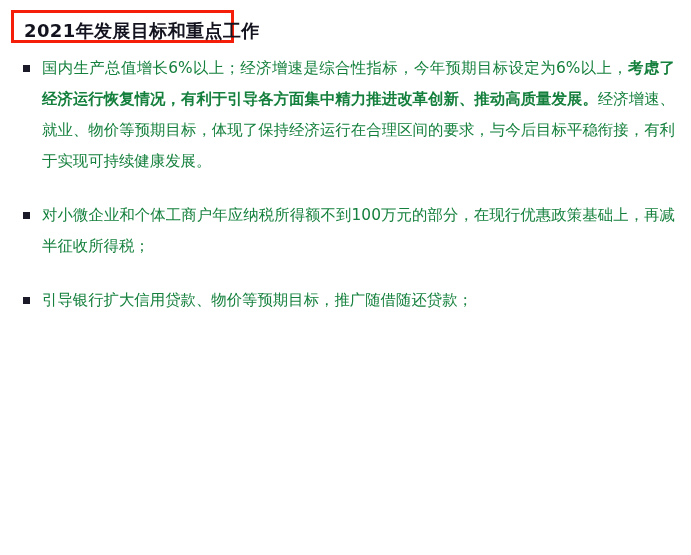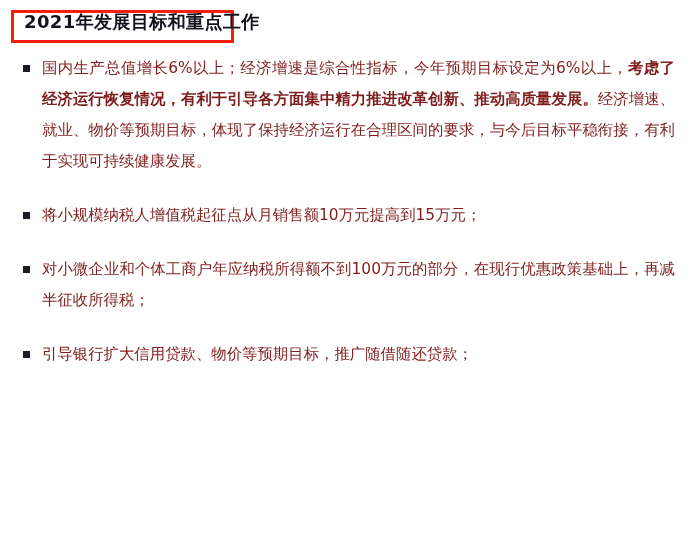--- a/index.html
+++ b/index.html
@@ -26,21 +26,21 @@
   
   .title-wrap {
     position: absolute;
     left: 11px;
     top: 10px;
     width: 223px;
     height: 33px;
     border: 3px solid #f41e09;
     box-sizing: border-box;
     display: flex;
-    align-items: flex-start;
+    align-items: flex-end;
   }
   .title-text {
     font-size: 18px;
     font-weight: bold;
     color: #13131f;
     letter-spacing: 0.4px;
     padding-left: 10px;
     line-height: 1;
     white-space: nowrap;
   }
@@ -52,21 +52,21 @@
     top: 53px;
     width: 691px;
   }
 
   .item {
     position: relative;
     padding: 0 0 0 24px;
     margin: 0 0 23px 0;
     font-size: 15.4px;
     line-height: 31px;
-    color: #7f1d1d;
+    color: #15803d;
     text-align: justify;
     text-justify: inter-ideograph;
     padding-right: 8px;
     box-sizing: border-box;
     width: 691px;
   }
   .item .bullet {
     position: absolute;
     left: 23px;
     top: 12px;
@@ -93,24 +93,20 @@
     <span class="title-text">2021年发展目标和重点工作</span>
   </div>
 
   <div class="body-list">
       <div class="item">
         <span class="bullet"></span>
         <span class="itext"><span>国内生产总值增长6%以上；经济增速是综合性指标，今年预期目标设定为6%以上，</span><b>考虑了经济运行恢复情况，有利于引导各方面集中精力推进改革创新、推动高质量发展。</b><span>经济增速、就业、物价等预期目标，体现了保持经济运行在合理区间的要求，与今后目标平稳衔接，有利于实现可持续健康发展。</span></span>
       </div>
       <div class="item">
         <span class="bullet"></span>
-        <span class="itext"><span>将小规模纳税人增值税起征点从月销售额10万元提高到15万元；</span></span>
-      </div>
-      <div class="item">
-        <span class="bullet"></span>
         <span class="itext"><span>对小微企业和个体工商户年应纳税所得额不到100万元的部分，在现行优惠政策基础上，再减半征收所得税；</span></span>
       </div>
       <div class="item">
         <span class="bullet"></span>
         <span class="itext"><span>引导银行扩大信用贷款、物价等预期目标，推广随借随还贷款；</span></span>
       </div>
     </div>
 
 </div>
 

